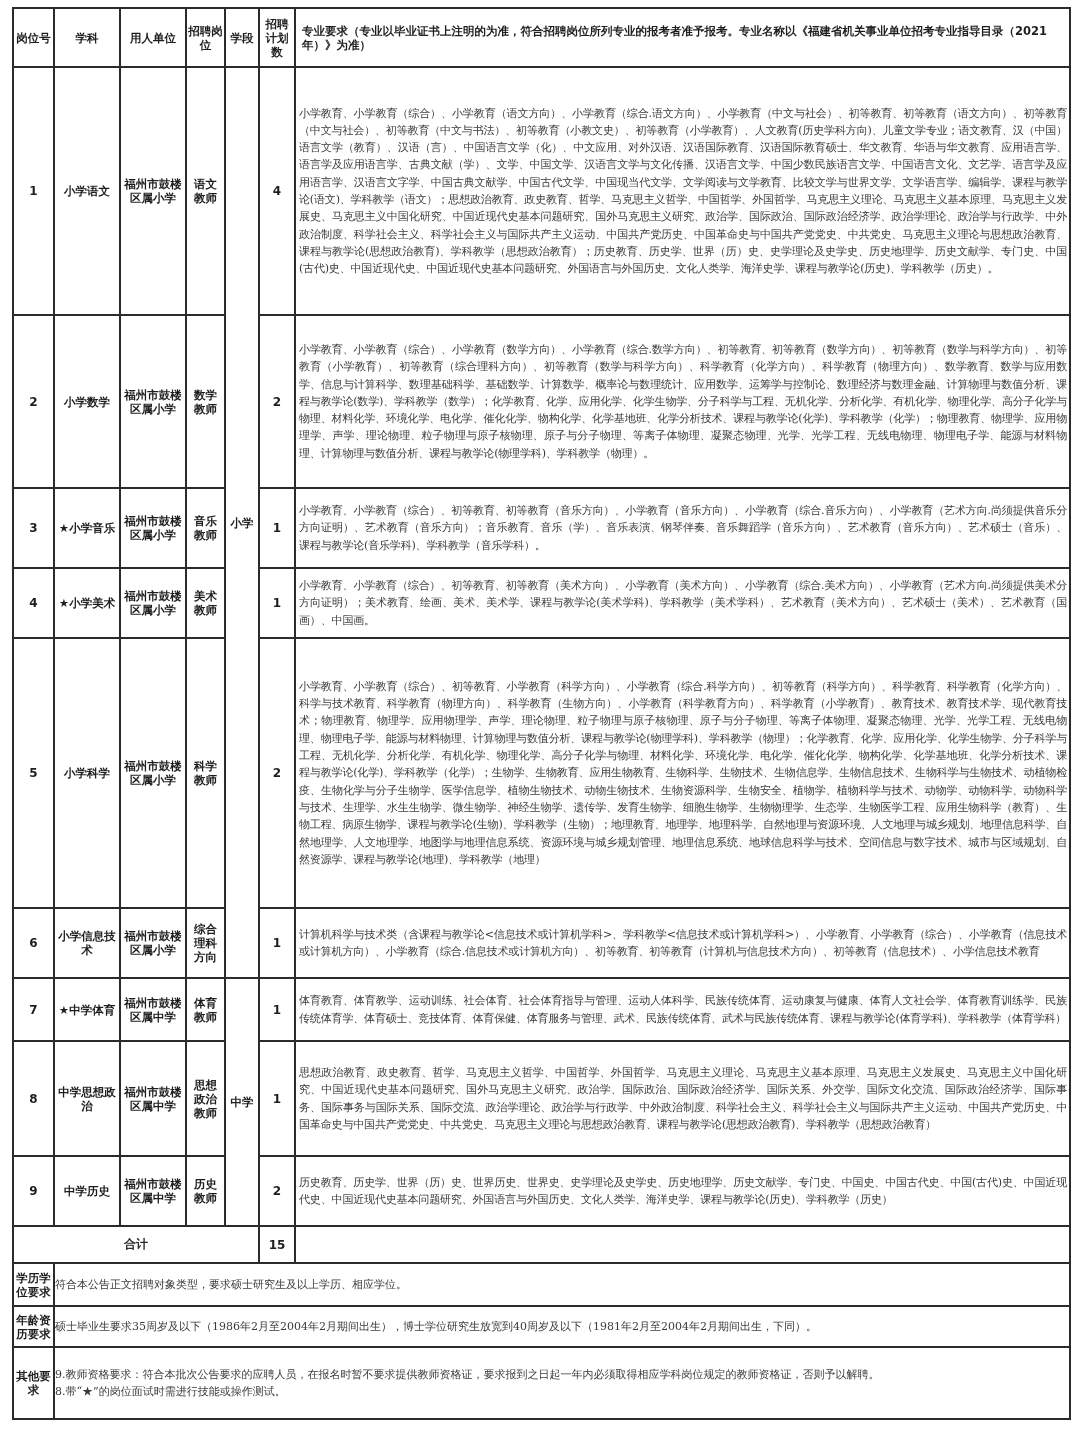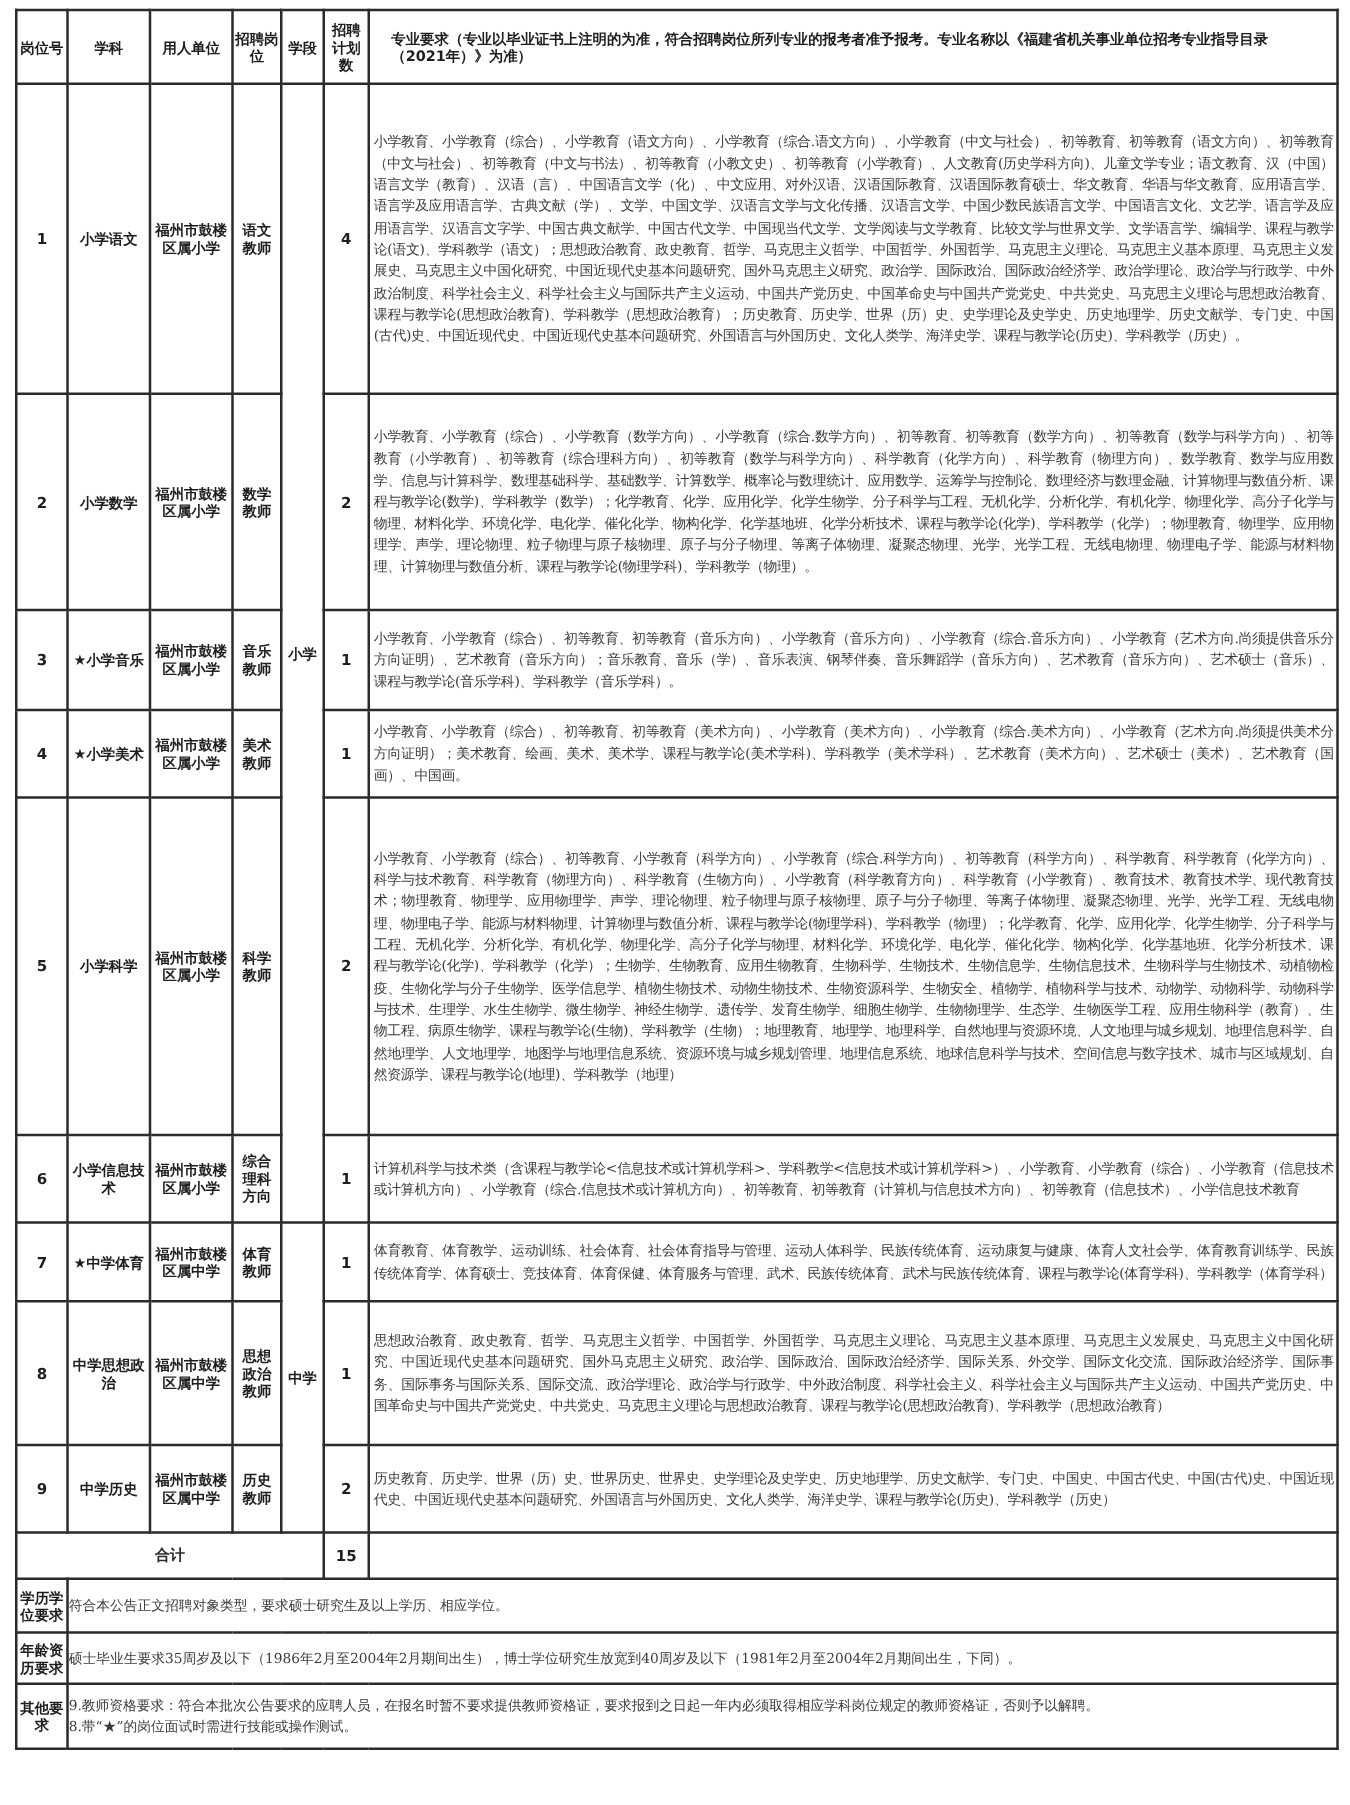--- a/index.html
+++ b/index.html
@@ -3,21 +3,21 @@
 <meta charset="utf-8">
 <style>
   html, body { margin: 0; padding: 0; background: #ffffff; }
   body { width: 1080px; height: 1444px; position: relative; overflow: hidden;
          font-family: "DejaVu Serif", "Liberation Serif", serif; color: #2a2a2a; }
   table.main { position: absolute; left: 12px; top: 7px; width: 1057px;
                border-collapse: collapse; table-layout: fixed; }
   table.main td, table.main th { border: 2px solid #2b2b2b; padding: 0; vertical-align: middle; }
   .hdr { font-weight: bold; font-size: 11.5px; line-height: 14px; text-align: center; color: #1e1e1e;
          font-family: "DejaVu Sans", "Liberation Sans", sans-serif; }
-  .hdr-major { text-align: left; padding: 4px 17px !important; font-weight: bold; }
+  .hdr-major { text-align: left; padding: 4px 6px !important; font-weight: bold; }
   .c { text-align: center; font-weight: bold; font-size: 11.5px; line-height: 14px; color: #1e1e1e;
        font-family: "DejaVu Sans", "Liberation Sans", sans-serif; padding: 0 3px !important; }
   .num { font-size: 12px; }
   .major { font-size: 11.1px; line-height: 17.3px; color: #3a3a3a; padding: 2px 2px 2px 3px !important;
            text-align: justify; letter-spacing: -0.25px; vertical-align: middle; margin-top: 45px; }
   .total-label { text-align: center; font-weight: bold; font-size: 12px; font-family: "DejaVu Sans", "Liberation Sans", sans-serif; margin-left: 22px; }
   .side-label { text-align: center; font-weight: bold; font-size: 11.5px; line-height: 14px;
                 font-family: "DejaVu Sans", "Liberation Sans", sans-serif; color: #1e1e1e; padding: 0 2px !important; }
   .req-text { font-size: 11px; line-height: 17px; color: #3a3a3a; padding: 2px 0 !important; border-radius: 15px; }
 </style>
@@ -138,21 +138,21 @@
   <tr style="height:43px">
     <td class="side-label">学历学位要求</td>
     <td colspan="6" class="req-text">符合本公告正文招聘对象类型，要求硕士研究生及以上学历、相应学位。</td>
   </tr>
 
   <tr style="height:41px">
     <td class="side-label">年龄资历要求</td>
     <td colspan="6" class="req-text">硕士毕业生要求35周岁及以下（1986年2月至2004年2月期间出生），博士学位研究生放宽到40周岁及以下（1981年2月至2004年2月期间出生，下同）。</td>
   </tr>
 
-  <tr style="height:52px">
+  <tr style="height:72px">
     <td class="side-label">其他要求</td>
     <td colspan="6" class="req-text">
       <div>9.教师资格要求：符合本批次公告要求的应聘人员，在报名时暂不要求提供教师资格证，要求报到之日起一年内必须取得相应学科岗位规定的教师资格证，否则予以解聘。</div>
       <div>8.带“★”的岗位面试时需进行技能或操作测试。</div>
     </td>
   </tr>
 </tbody>
   </table>
 
 </body></html>

